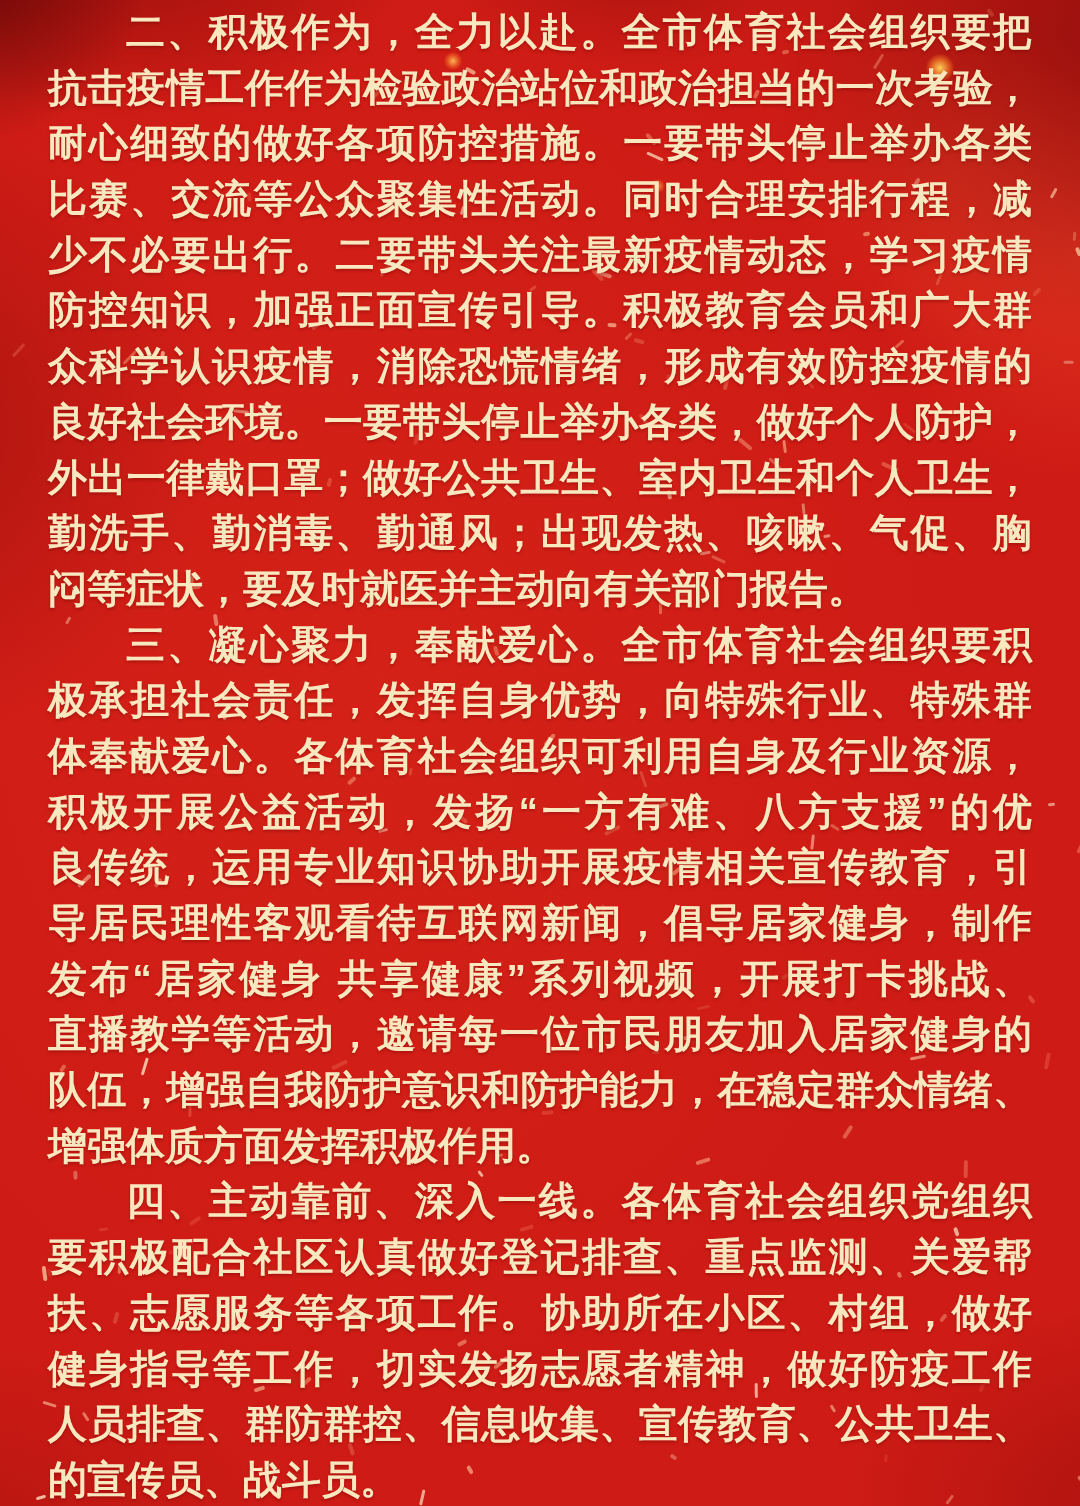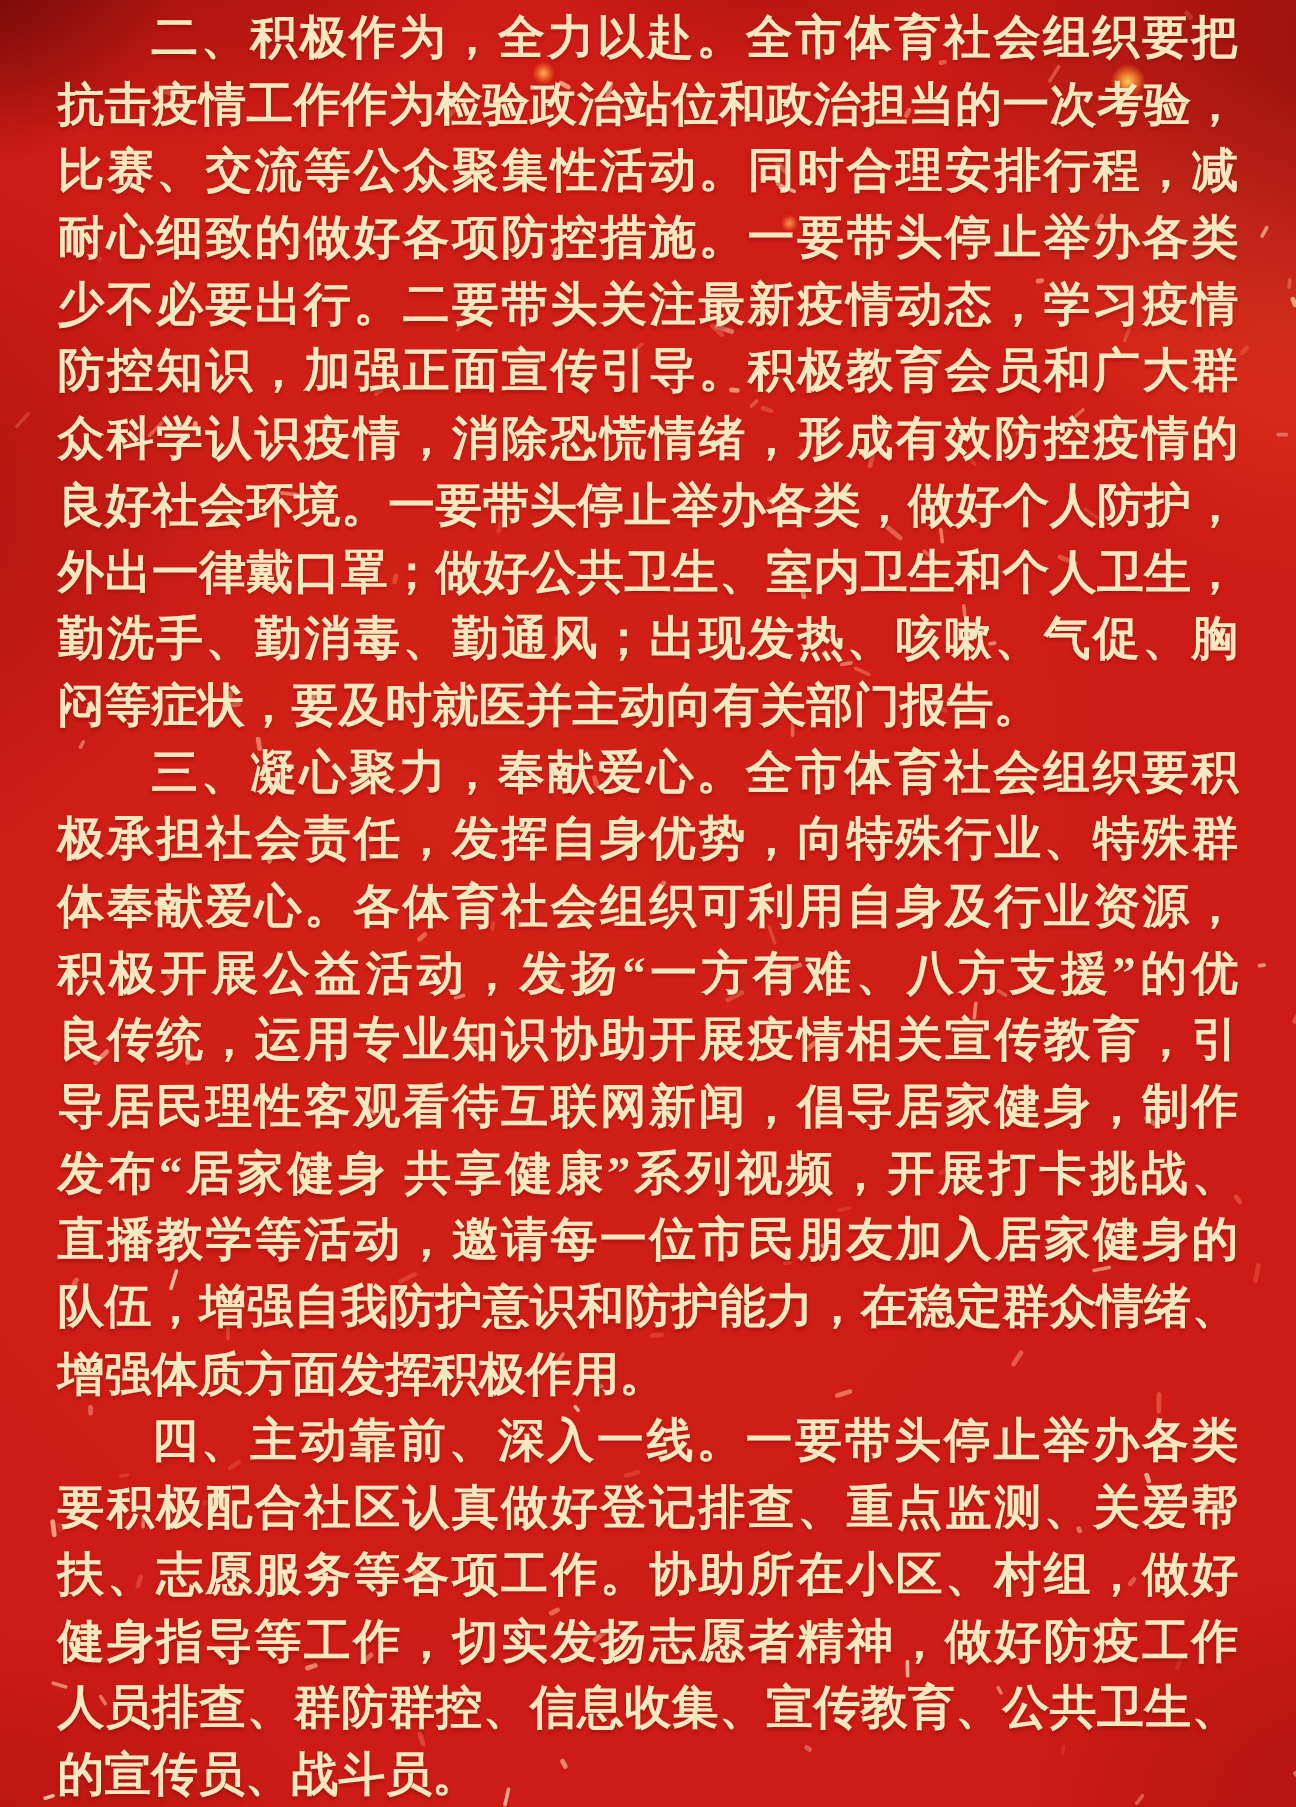--- a/index.html
+++ b/index.html
@@ -17,21 +17,21 @@
       radial-gradient(260px 260px at -30px -40px,  rgba(80,4,4,0.80),   transparent 70%),
       radial-gradient(420px 300px at 130px -90px,  rgba(115,8,6,0.60),  transparent 70%),
       radial-gradient(300px 200px at 640px -70px,  rgba(125,10,8,0.50), transparent 70%),
       radial-gradient(520px 430px at 1130px 30px,  rgba(105,7,6,0.55),  transparent 72%),
       radial-gradient(310px 310px at 1085px 265px, rgba(238,72,42,0.45),transparent 70%),
       radial-gradient(250px 250px at 955px 175px,  rgba(233,62,36,0.40),transparent 70%),
       radial-gradient(430px 430px at -80px 430px,  rgba(128,10,8,0.40), transparent 70%),
       radial-gradient(760px 980px at 35% 45%,      rgba(224,46,28,0.35),transparent 75%),
       radial-gradient(420px 300px at 1140px 1510px,rgba(135,10,8,0.45), transparent 70%),
       radial-gradient(520px 280px at -70px 1540px, rgba(145,12,8,0.40), transparent 70%);
-    font-family: Liberation Serif, serif;
+    font-family: Liberation Sans, sans-serif;
   }
   .confetti-layer { position: absolute; inset: 0; z-index: 1; }
   .confetti-layer i { position: absolute; display: block; border-radius: 3px; }
   .glow { position: absolute; z-index: 2; border-radius: 50%; }
   .glow.g1 {
     left: 920px; top: 48px; width: 40px; height: 40px;
     background: radial-gradient(closest-side, rgba(255,214,90,0.95), rgba(255,140,40,0.55) 45%, transparent 72%);
   }
   .glow.g2 {
     left: 440px; top: 48px; width: 26px; height: 26px;
@@ -219,39 +219,39 @@
       <i style="left: 782.3px; top: 50.4px; width: 7.2px; height: 4.1px; transform: rotate(347deg); background: rgba(250, 165, 125, 0.55); opacity: 0.83;"></i>
       <i style="left: 298.9px; top: 922.4px; width: 16.4px; height: 3.4px; transform: rotate(44deg); background: rgba(255, 238, 205, 0.85); opacity: 0.58;"></i>
       <i style="left: 331.3px; top: 580.2px; width: 12.7px; height: 3.3px; transform: rotate(192deg); background: rgba(242, 125, 95, 0.5); opacity: 0.6;"></i>
     </div>
   <div class="glow g1"></div>
   <div class="glow g2"></div>
   <div class="glow g3"></div>
   <div class="doc-body">
       <div class="line indent">二、积极作为，全力以赴。全市体育社会组织要把</div>
       <div class="line">抗击疫情工作作为检验政治站位和政治担当的一次考验，</div>
+      <div class="line">耐心细致的做好各项防控措施。一要带头停止举办各类</div>
       <div class="line">比赛、交流等公众聚集性活动。同时合理安排行程，减</div>
-      <div class="line">耐心细致的做好各项防控措施。一要带头停止举办各类</div>
       <div class="line">少不必要出行。二要带头关注最新疫情动态，学习疫情</div>
       <div class="line">防控知识，加强正面宣传引导。积极教育会员和广大群</div>
       <div class="line">众科学认识疫情，消除恐慌情绪，形成有效防控疫情的</div>
       <div class="line">良好社会环境。一要带头停止举办各类，做好个人防护，</div>
       <div class="line">外出一律戴口罩；做好公共卫生、室内卫生和个人卫生，</div>
       <div class="line">勤洗手、勤消毒、勤通风；出现发热、咳嗽、气促、胸</div>
       <div class="line last">闷等症状，要及时就医并主动向有关部门报告。</div>
       <div class="line indent">三、凝心聚力，奉献爱心。全市体育社会组织要积</div>
       <div class="line">极承担社会责任，发挥自身优势，向特殊行业、特殊群</div>
       <div class="line">体奉献爱心。各体育社会组织可利用自身及行业资源，</div>
       <div class="line">积极开展公益活动，发扬“一方有难、八方支援”的优</div>
       <div class="line">良传统，运用专业知识协助开展疫情相关宣传教育，引</div>
       <div class="line">导居民理性客观看待互联网新闻，倡导居家健身，制作</div>
       <div class="line">发布“居家健身 共享健康”系列视频，开展打卡挑战、</div>
       <div class="line">直播教学等活动，邀请每一位市民朋友加入居家健身的</div>
       <div class="line">队伍，增强自我防护意识和防护能力，在稳定群众情绪、</div>
       <div class="line last">增强体质方面发挥积极作用。</div>
-      <div class="line indent">四、主动靠前、深入一线。一要带头停止举办各类</div>
+      <div class="line indent">四、主动靠前、深入一线。各体育社会组织党组织</div>
       <div class="line">要积极配合社区认真做好登记排查、重点监测、关爱帮</div>
       <div class="line">扶、志愿服务等各项工作。协助所在小区、村组，做好</div>
       <div class="line">健身指导等工作，切实发扬志愿者精神，做好防疫工作</div>
       <div class="line">人员排查、群防群控、信息收集、宣传教育、公共卫生、</div>
       <div class="line last">的宣传员、战斗员。</div>
     </div>
 </div>
 
 </body></html>

